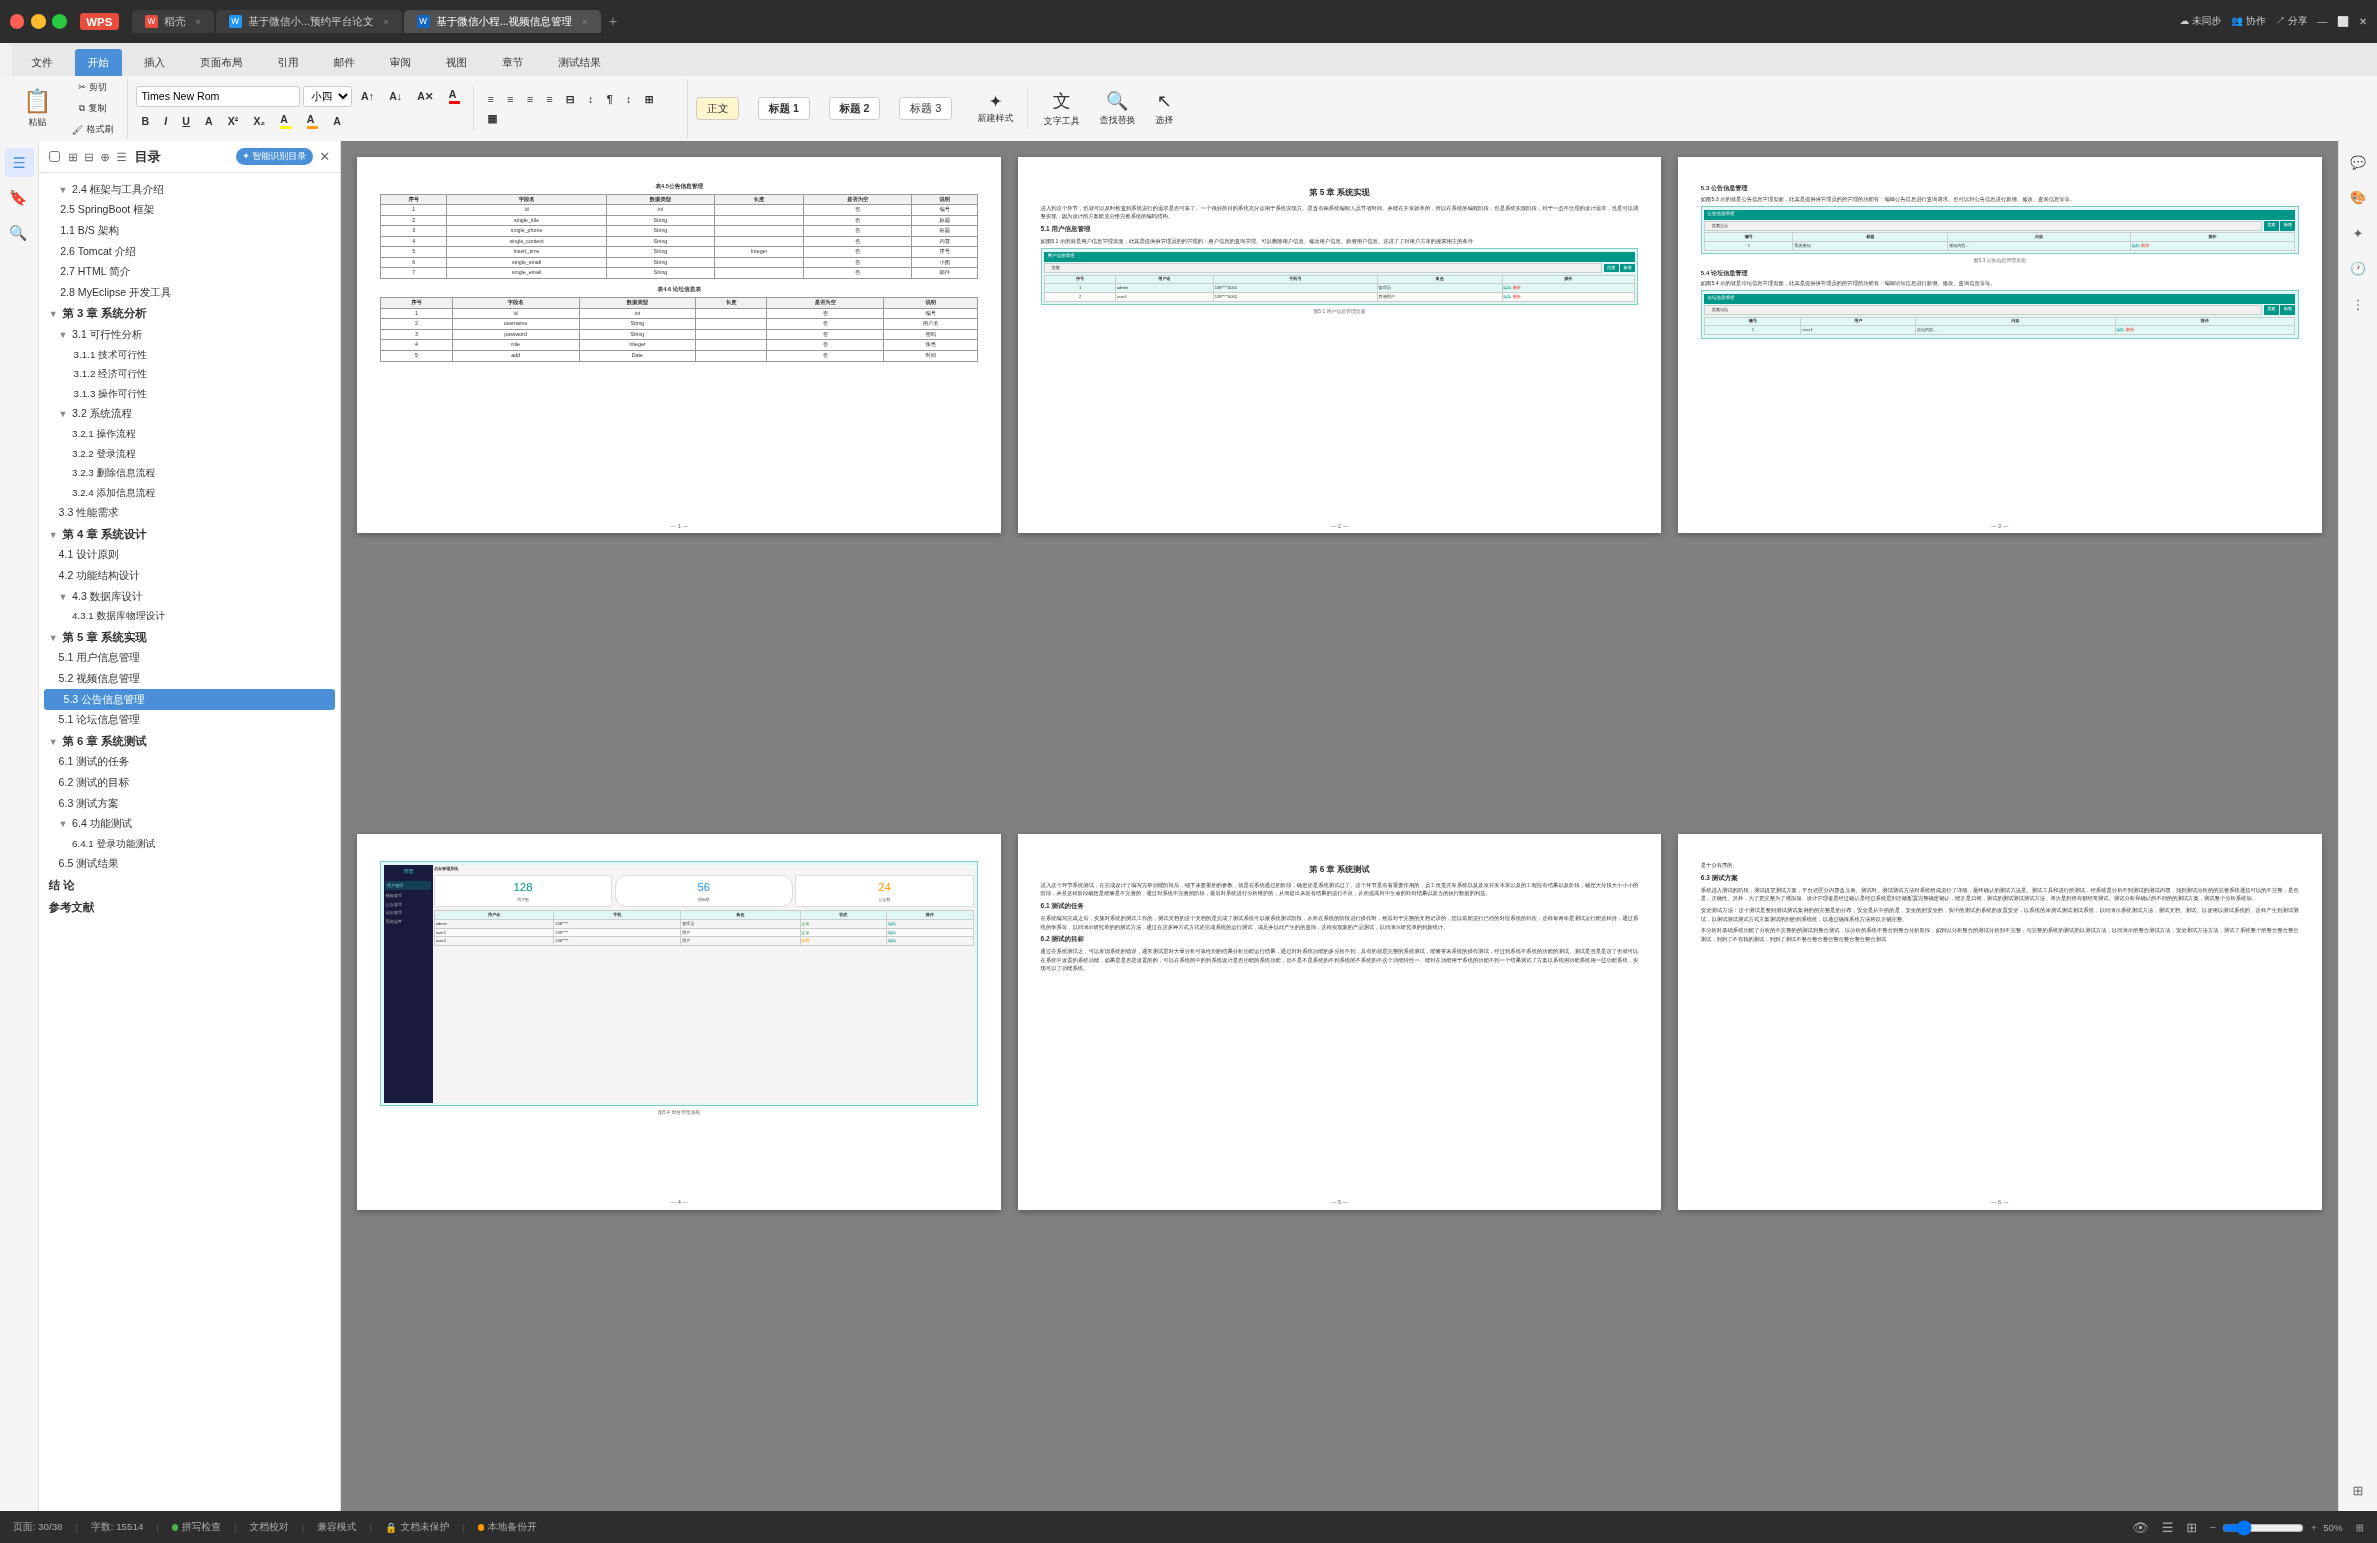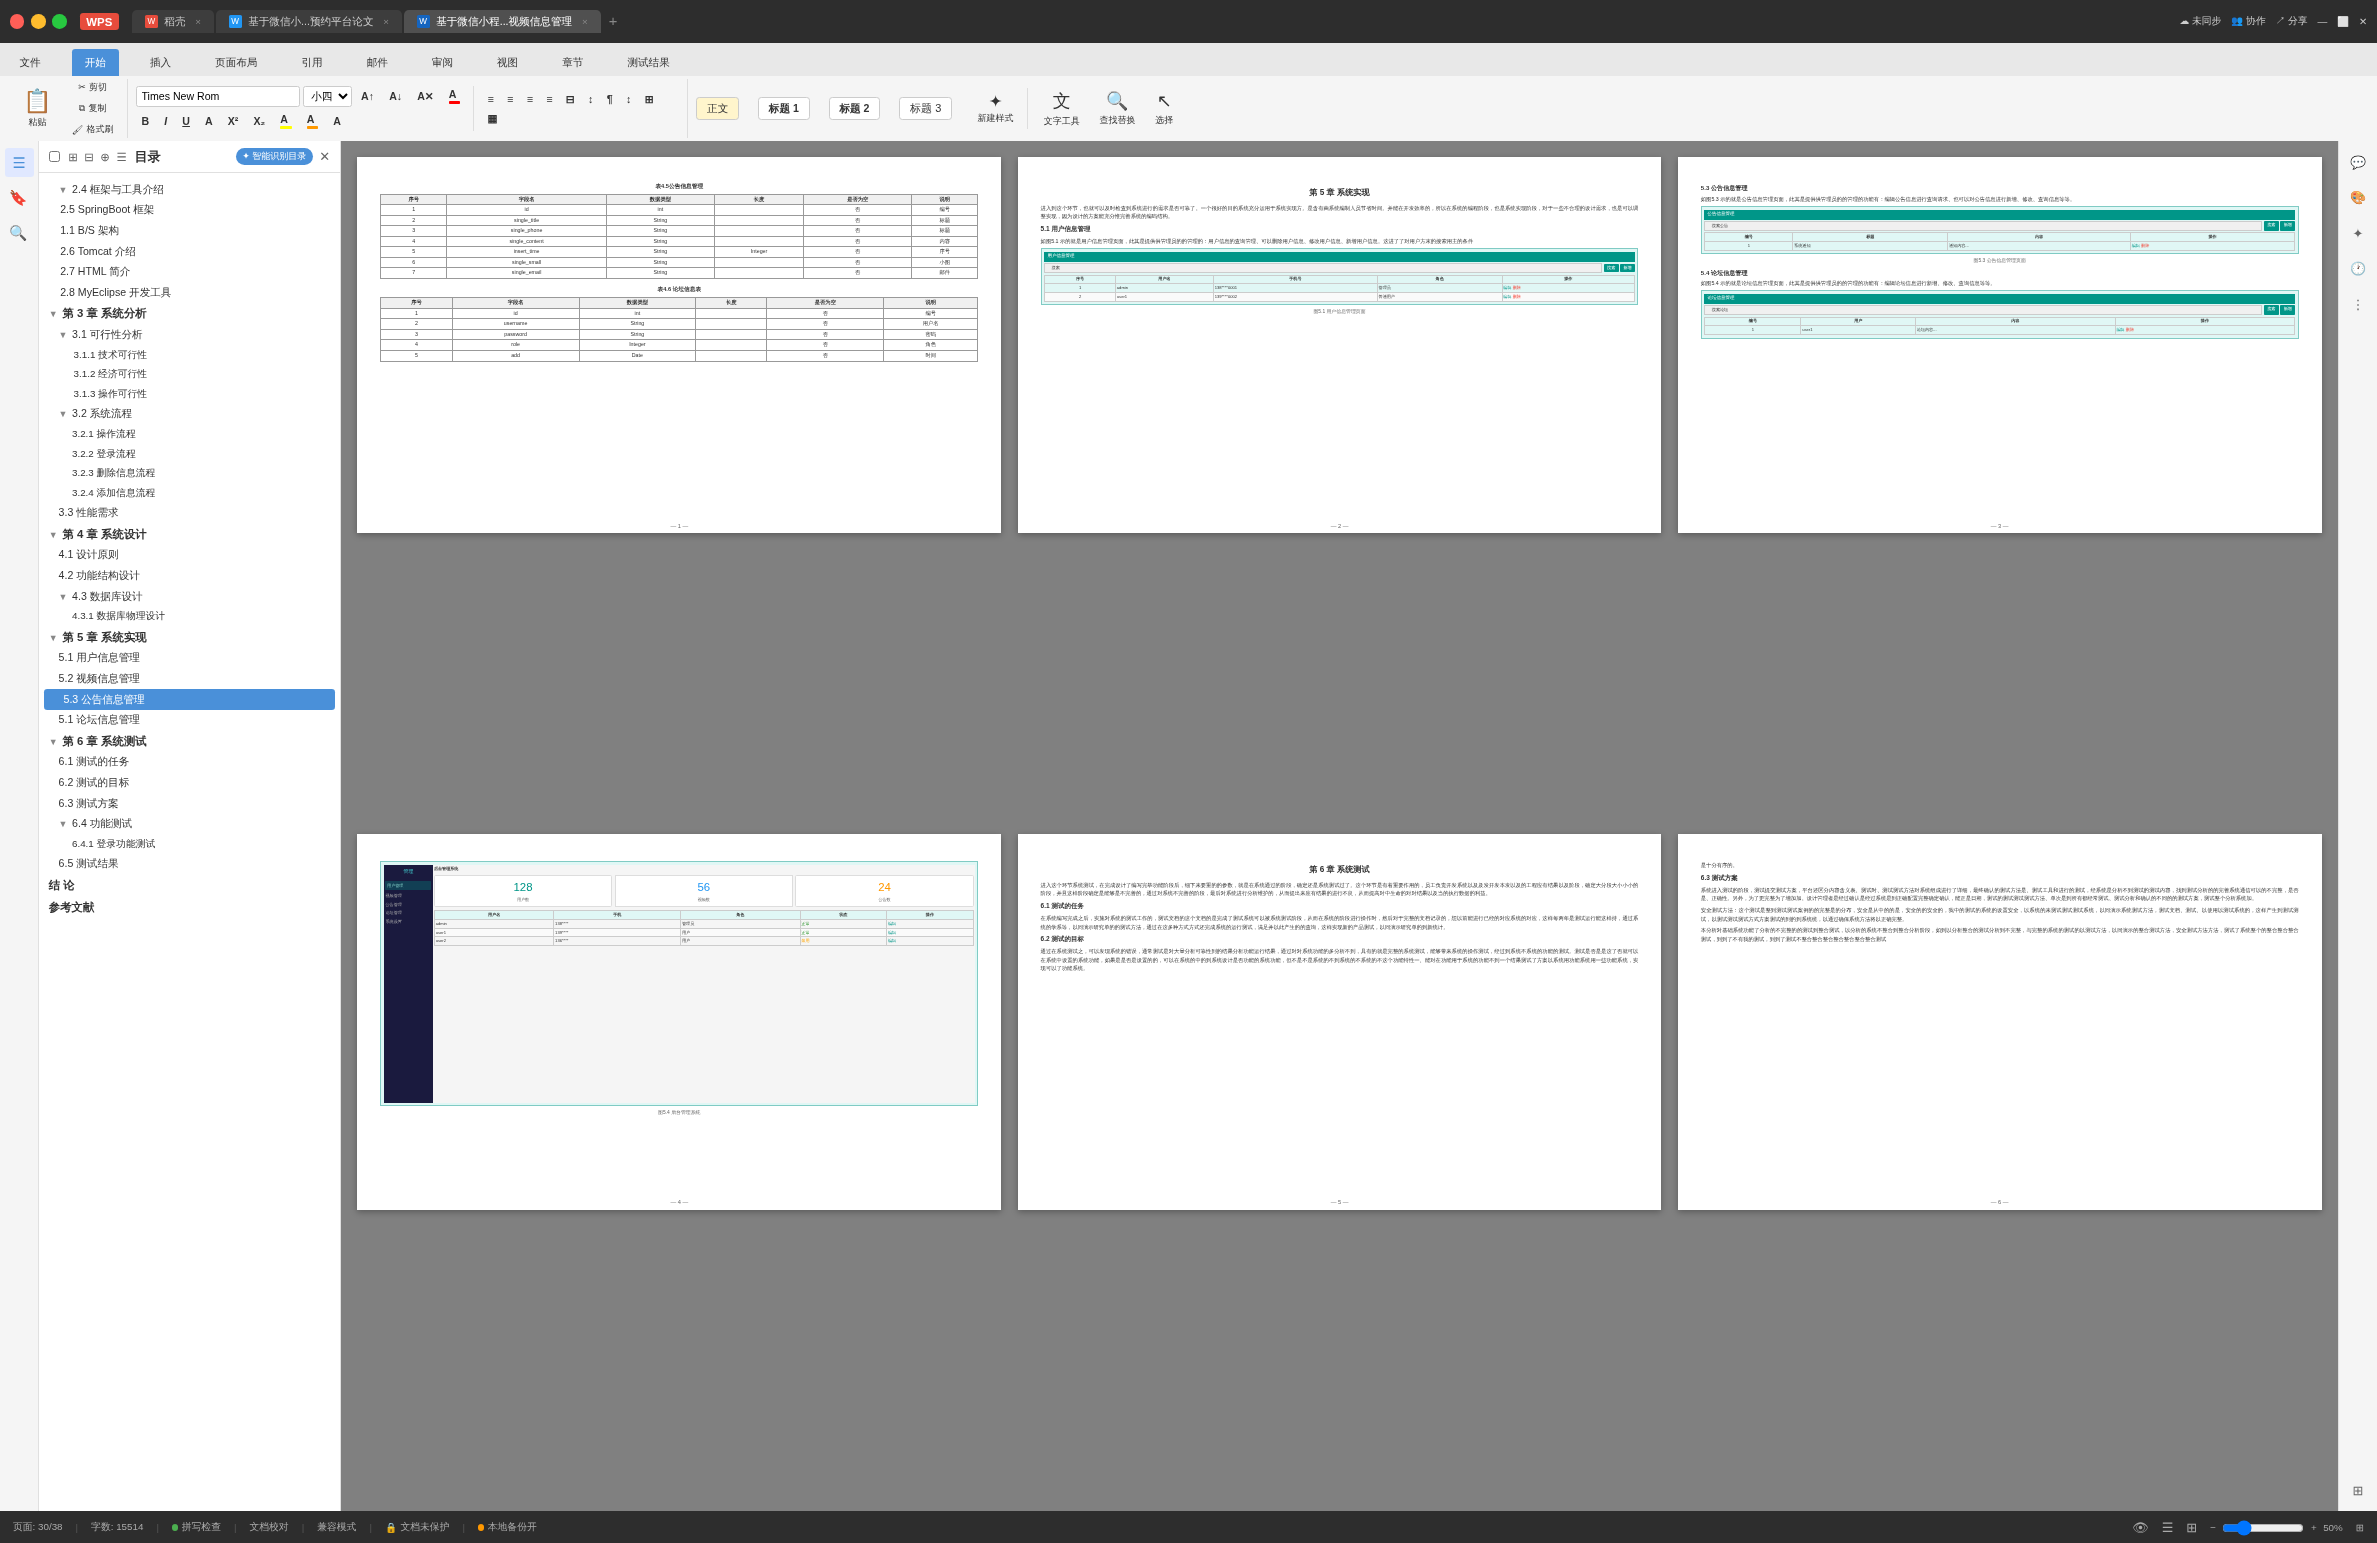--- a/index.html
+++ b/index.html
@@ -17,21 +17,21 @@
     .wps-logo { background: #e74c3c; color: white; font-size: 11.4px; font-weight: bold; padding: 2.5px 6.5px; border-radius: 3.3px; margin: 0 6.5px; }
     .tab-bar { display: flex; gap: 1.6px; flex: 1; }
     .tab { background: #3d3d3d; color: #ccc; padding: 4.9px 13px; border-radius: 4.9px 4.9px 0 0; font-size: 10.6px; display: flex; align-items: center; gap: 6.5px; cursor: pointer; max-width: 213px; white-space: nowrap; overflow: hidden; text-overflow: ellipsis; }
     .tab.active { background: #505050; color: white; }
     .tab-icon { width: 13px; height: 13px; background: #4a9eff; border-radius: 1.6px; font-size: 8.2px; color: white; display: flex; align-items: center; justify-content: center; flex-shrink: 0; }
     .tab-icon.word { background: #2196F3; }
     .tab-icon.word2 { background: #1565C0; }
     .tab-close { color: #888; font-size: 9.8px; margin-left: 3.3px; }
     .add-tab { color: #888; font-size: 14.7px; padding: 3.3px 6.5px; }
     .title-right { display: flex; gap: 9.8px; align-items: center; color: #ccc; font-size: 9.8px; }
-    .ribbon-tabs { display: flex; background: #e8e8e8; height: 33px; align-items: flex-end; padding: 0 6.5px; gap: 18px; }
+    .ribbon-tabs { display: flex; background: #e8e8e8; height: 33px; align-items: flex-end; padding: 0 6.5px; gap: 9px; margin-left: 12px; }
     .rtab { padding: 6.5px 13px; font-size: 10.6px; color: #333; cursor: pointer; border-radius: 3.3px 3.3px 0 0; }
     .rtab.highlight { background: #4a90d9; color: white; border-radius: 3.3px 3.3px 0 0; }
     .ribbon-content { display: flex; align-items: center; padding: 3.3px 6.5px; gap: 1.6px; height: 65px; background: #f5f5f5; }
     .r-group { display: flex; align-items: center; gap: 3.3px; padding: 0 6.5px; border-right: 0.8px solid #ddd; height: 100%; }
     .r-btn { display: flex; flex-direction: column; align-items: center; justify-content: center; padding: 3.3px 6.5px; cursor: pointer; border-radius: 3.3px; min-width: 33px; font-size: 9px; color: #333; gap: 1.6px; }
     .font-group { display: flex; flex-direction: column; gap: 3.3px; padding: 0 6.5px; border-right: 0.8px solid #ddd; }
     .font-row { display: flex; align-items: center; gap: 3.3px; }
     .font-select { background: white; border: 0.8px solid #ccc; border-radius: 2.5px; padding: 1.6px 4.9px; font-size: 10.6px; width: 164px; height: 21px; }
     .font-size-select { background: white; border: 0.8px solid #ccc; border-radius: 2.5px; padding: 1.6px 3.3px; font-size: 10.6px; width: 49px; height: 21px; }
     .fb { padding: 1.6px 4.9px; border: 0.8px solid transparent; border-radius: 2.5px; cursor: pointer; font-size: 10.6px; font-weight: bold; }
@@ -672,21 +672,21 @@
                   <div>论坛管理</div>
                   <div>系统设置</div>
                 </div>
                 <div style="flex:1;background:#f5f5f5;padding:1px;font-size:4.1px">
                   <div style="font-weight:bold;margin-bottom:3.3px;color:#333">后台管理系统</div>
                   <div style="display:flex;gap:2.5px;margin-bottom:3.3px">
                     <div style="flex:1;background:white;border:0.2px solid #ddd;padding:3.3px;border-radius:1.6px;text-align:center">
                       <div style="font-size:11.4px;color:#009688">128</div>
                       <div style="color:#666">用户数</div>
                     </div>
-                    <div style="flex:1;background:white;border:0.2px solid #ddd;padding:3.3px;border-radius:0;text-align:center">
+                    <div style="flex:1;background:white;border:0.2px solid #ddd;padding:3.3px;border-radius:11px;text-align:center">
                       <div style="font-size:11.4px;color:#2196F3">56</div>
                       <div style="color:#666">视频数</div>
                     </div>
                     <div style="flex:1;background:white;border:0.2px solid #ddd;padding:3.3px;border-radius:1.6px;text-align:center">
                       <div style="font-size:11.4px;color:#FF9800">24</div>
                       <div style="color:#666">公告数</div>
                     </div>
                   </div>
                   <table style="width:100%;border-collapse:collapse;font-size:4.1px">
                     <tbody>

